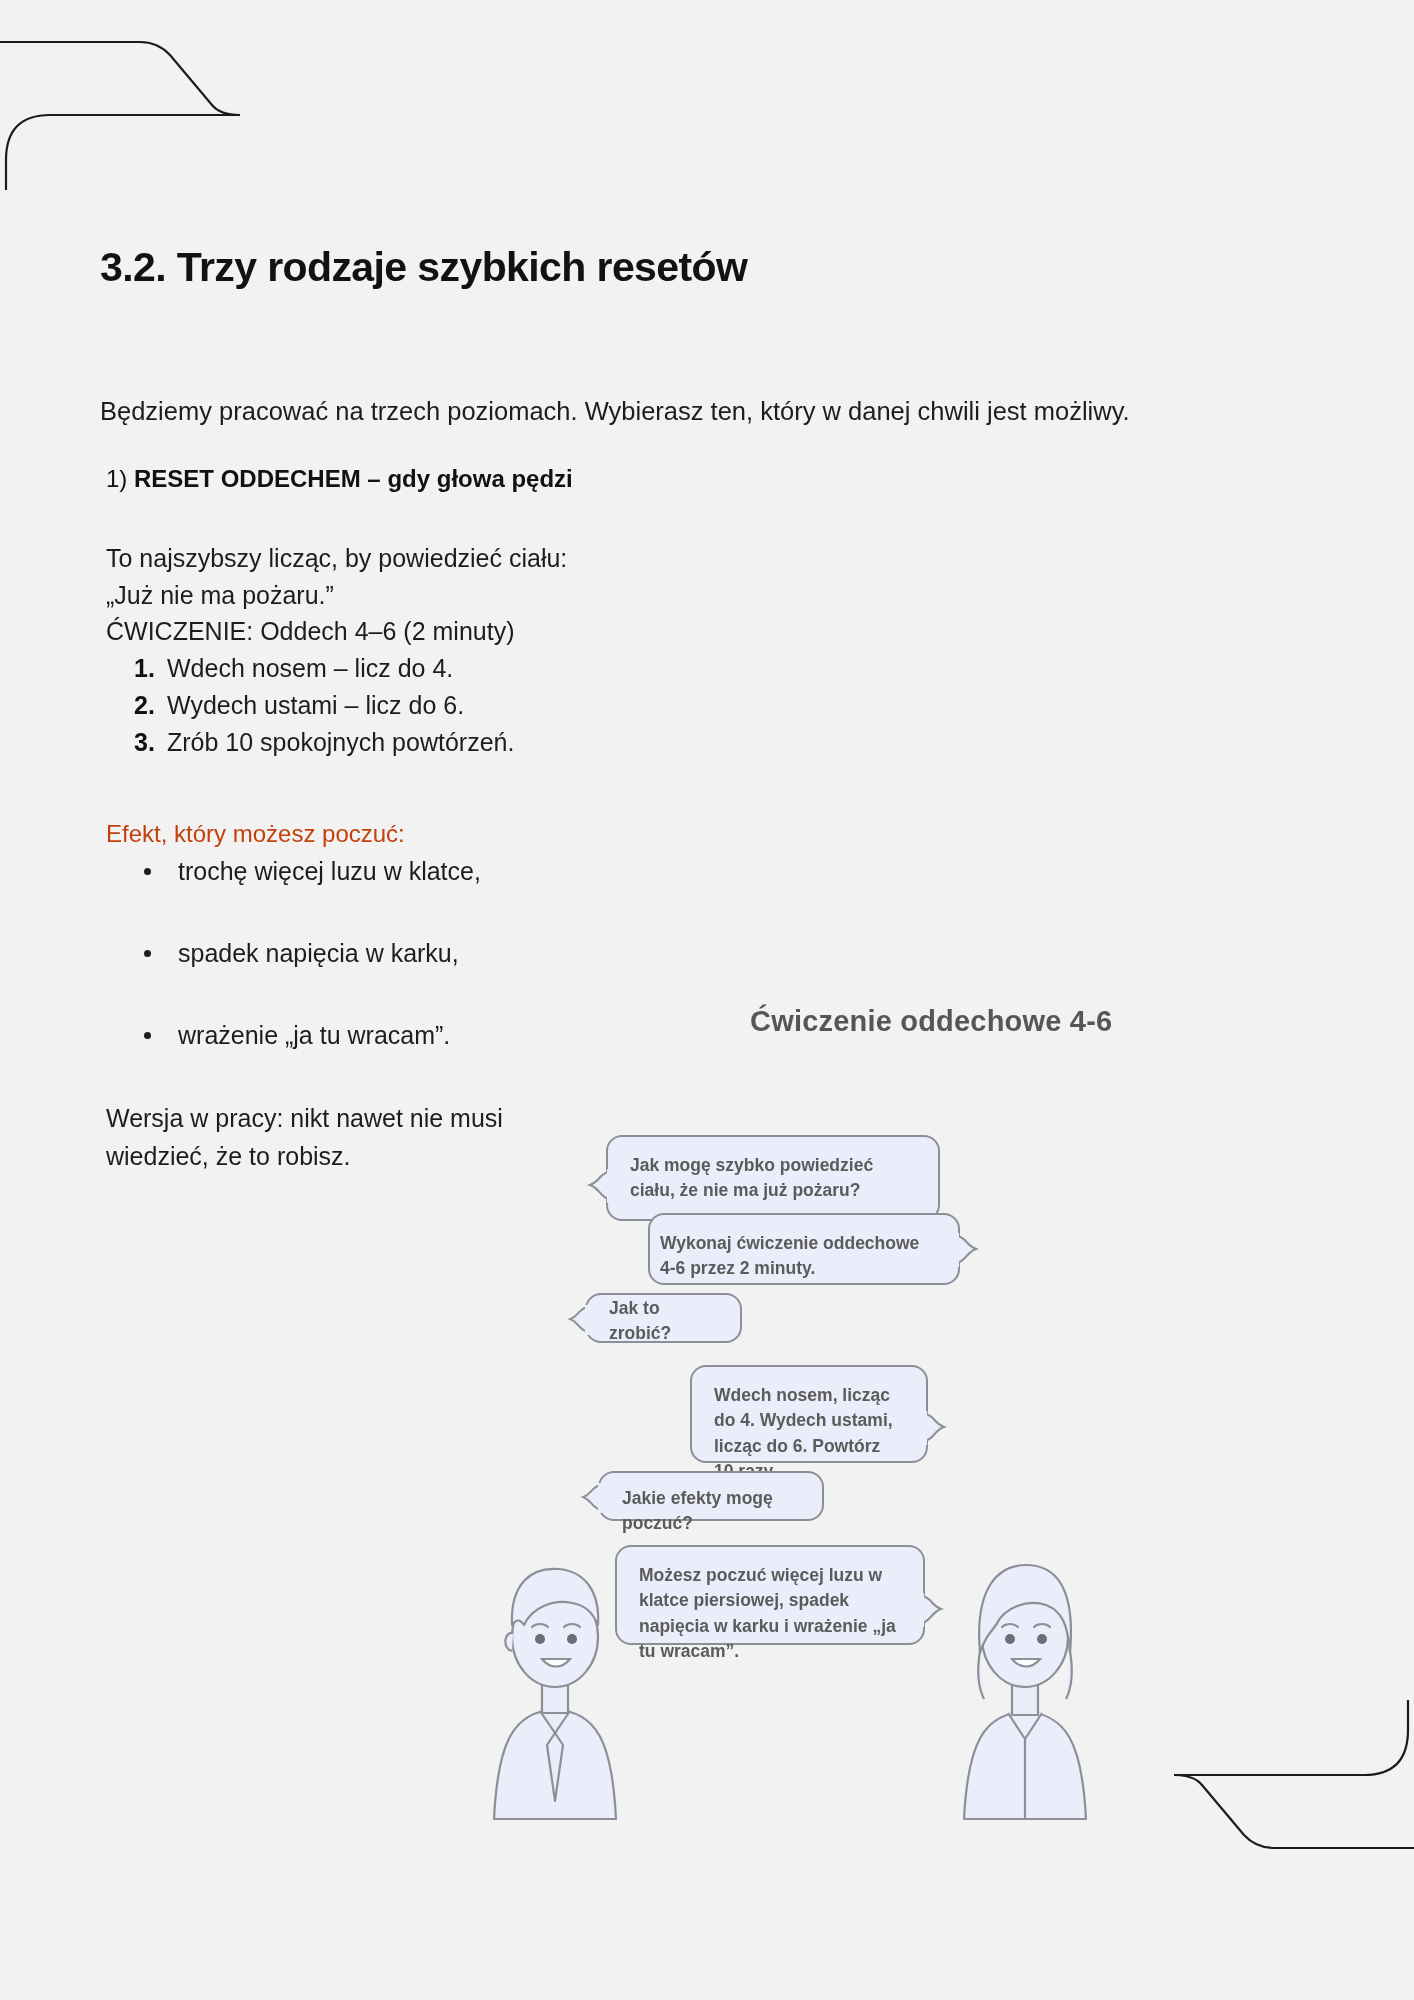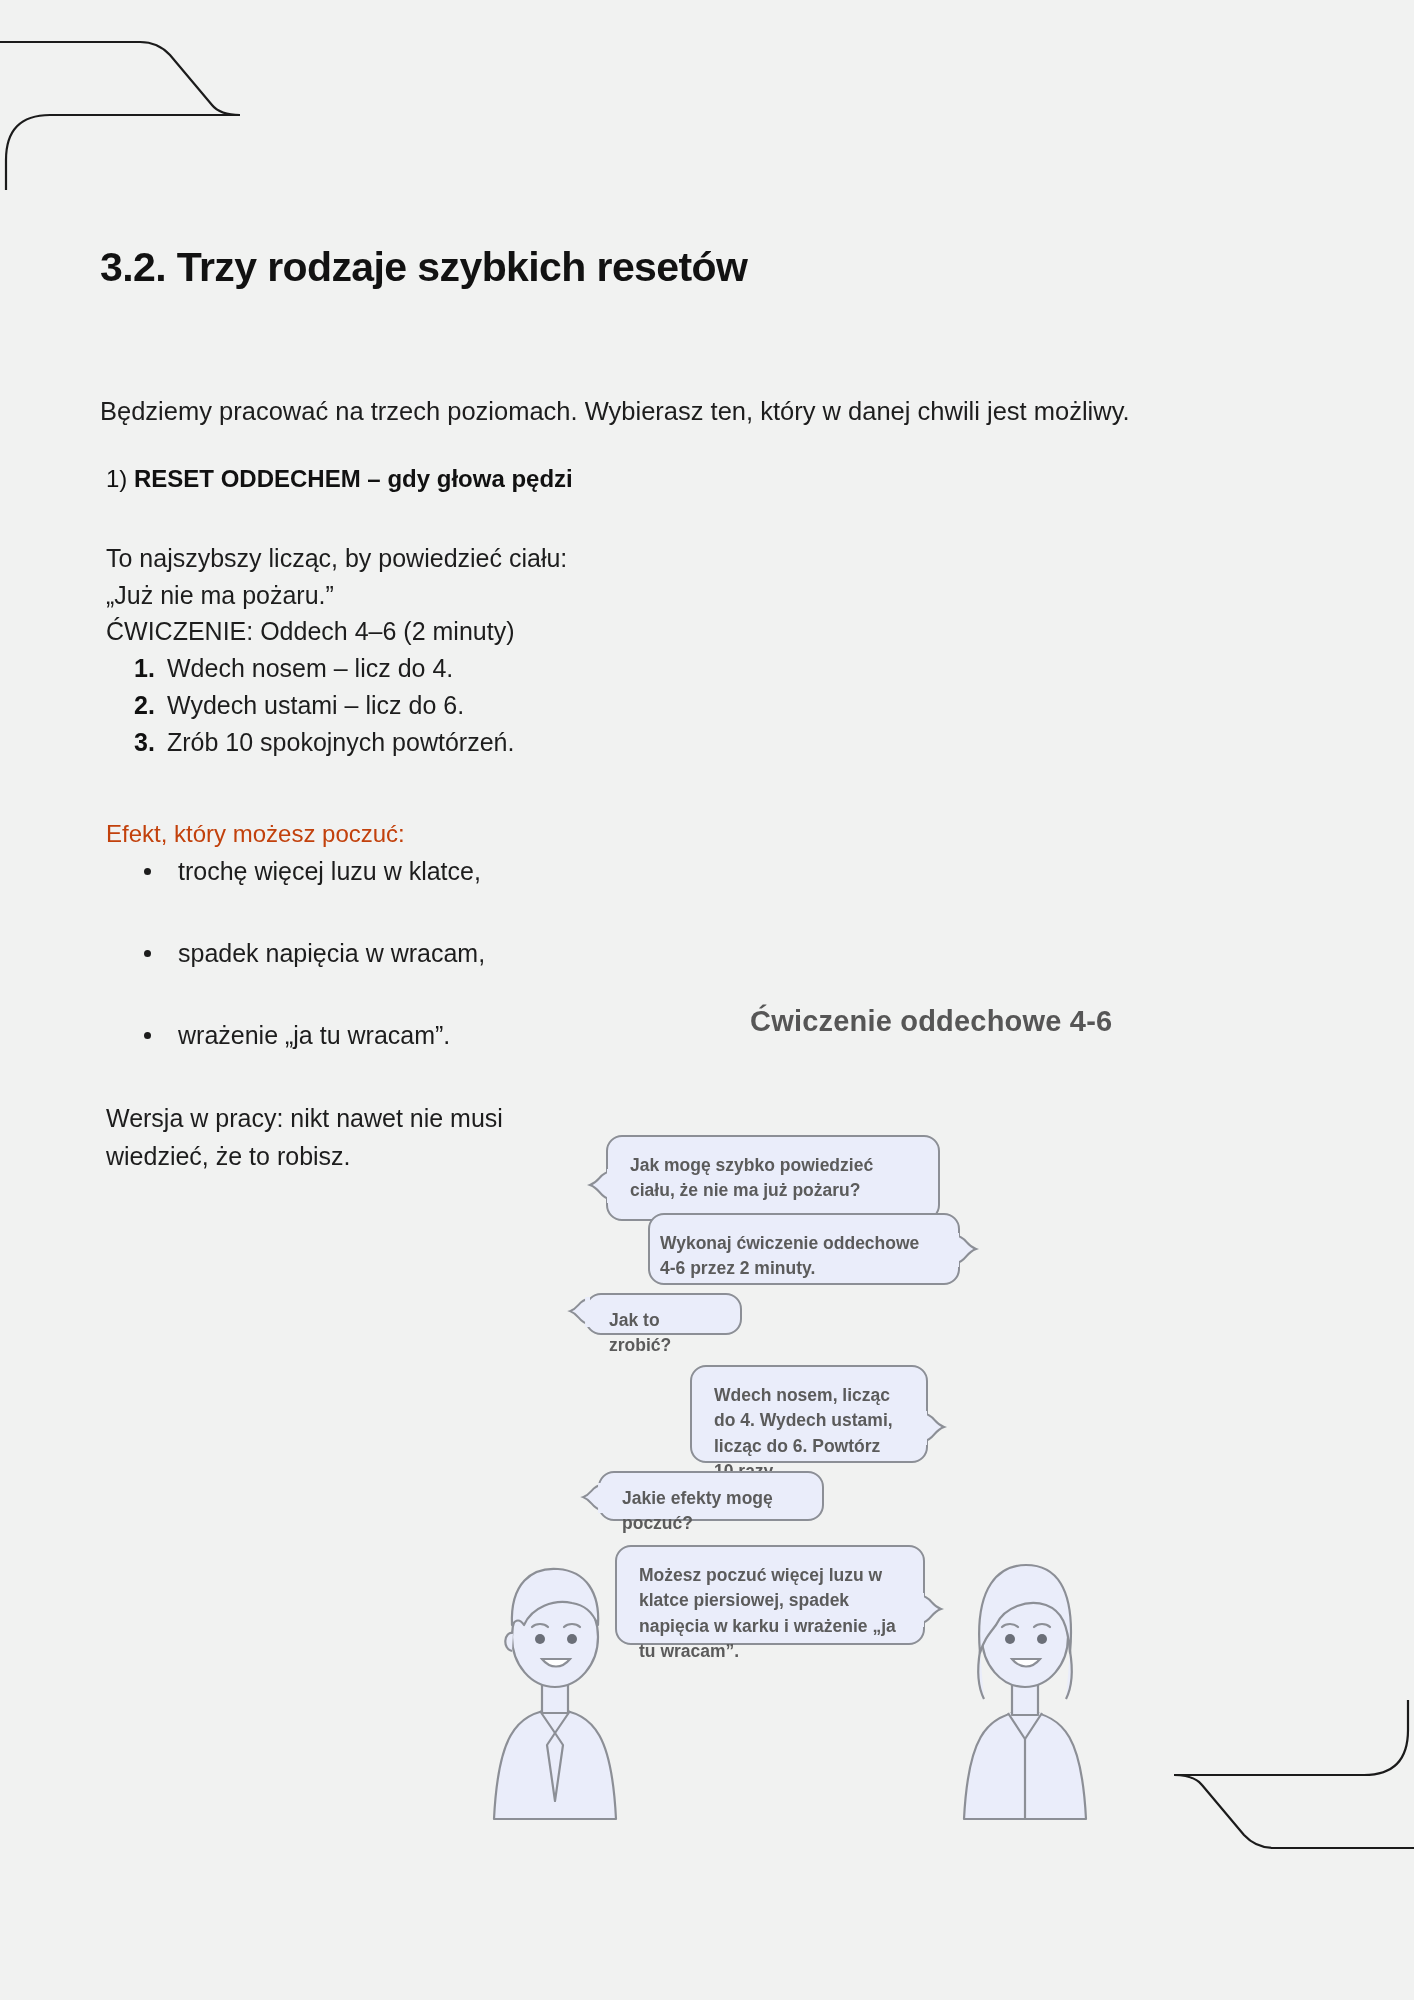--- a/index.html
+++ b/index.html
@@ -223,21 +223,21 @@
           <span class="num">3.</span>
           <span>Zrób 10 spokojnych powtórzeń.</span>
         </li>
       </ol>
     </div>
 
     <div class="effects-intro">Efekt, który możesz poczuć:</div>
 
     <ul class="effects">
       <li>trochę więcej luzu w klatce,</li>
-      <li>spadek napięcia w wracam,</li>
+      <li>spadek napięcia w karku,</li>
       <li>wrażenie „ja tu wracam”.</li>
     </ul>
 
     <div class="closing">Wersja w pracy: nikt nawet nie musi wiedzieć, że to robisz.</div>
   </div>
 
   <div class="info">
 
     <div class="info-title">Ćwiczenie oddechowe 4-6</div>
 
@@ -250,21 +250,21 @@
     </div>
 
     <div class="bubble" style="left:58px; top:208px; width:312px; height:72px;padding-left:10px;">
       <span>Wykonaj ćwiczenie oddechowe 4-6 przez 2 minuty.</span>
       <svg class="tail-svg tail-right" width="24" height="34" viewBox="0 0 24 34">
         <path d="M0 2 C12 4 10 12 21 16 C10 20 12 28 0 31 Z" fill="#eaedfa" stroke="#8c8f96" stroke-width="2.2"></path>
         <rect x="-2" y="0" width="6" height="34" fill="#eaedfa"></rect>
       </svg>
     </div>
 
-    <div class="bubble" style="left:-5px; top:288px; width:157px; height:42px; padding-top:13px;">
+    <div class="bubble" style="left:-5px; top:288px; width:157px; height:50px; padding-top:1px;">
       <span>Jak to zrobić?</span>
       <svg class="tail-svg tail-left" width="24" height="30" style="bottom:6px;" viewBox="0 0 24 34">
         <path d="M24 2 C12 4 14 12 3 16 C14 20 12 28 24 31 Z" fill="#eaedfa" stroke="#8c8f96" stroke-width="2.2"></path>
         <rect x="20" y="0" width="6" height="34" fill="#eaedfa"></rect>
       </svg>
     </div>
 
     <div class="bubble" style="left:100px; top:360px; width:238px; height:98px;">
       <span>Wdech nosem, licząc do 4. Wydech ustami, licząc do 6. Powtórz 10 razy.</span>
       <svg class="tail-svg tail-right" width="24" height="34" viewBox="0 0 24 34">

